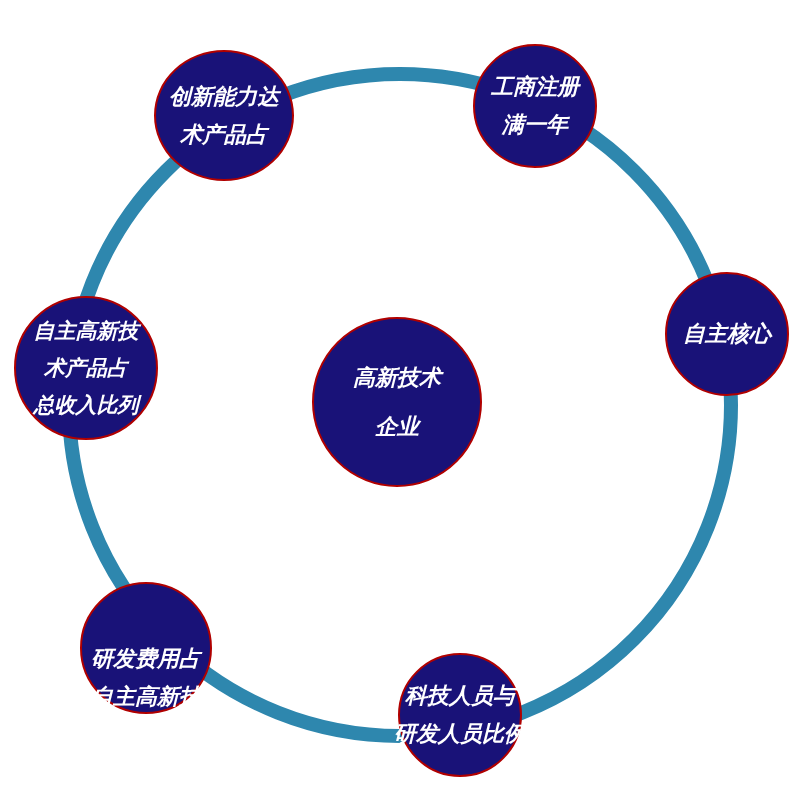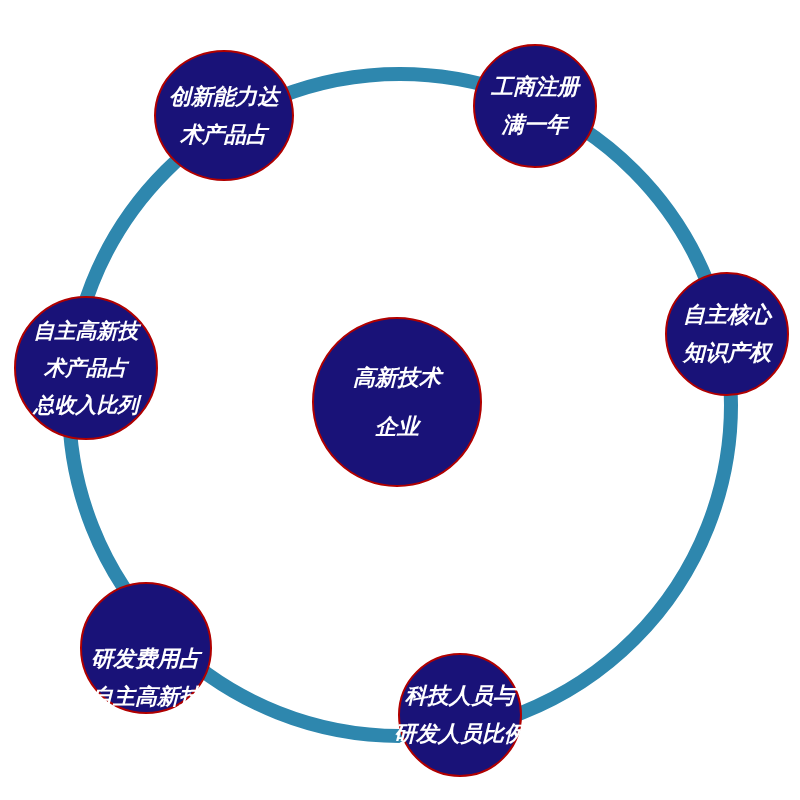--- a/index.html
+++ b/index.html
@@ -74,21 +74,20 @@
     <div class="line">企业</div>
   </div>
 
   <div class="node node-0">
     <div class="line">工商注册</div>
     <div class="line">满一年</div>
   </div>
 
   <div class="node node-1">
     <div class="line">自主核心</div>
-    <div class="line">知识产权</div>
   </div>
 
 
   <div class="node node-3">
     <div class="line">科技人员与</div>
     <div class="line">研发人员比例</div>
   </div>
 
   <div class="node node-4">
     <div class="line">研发费用占</div>

